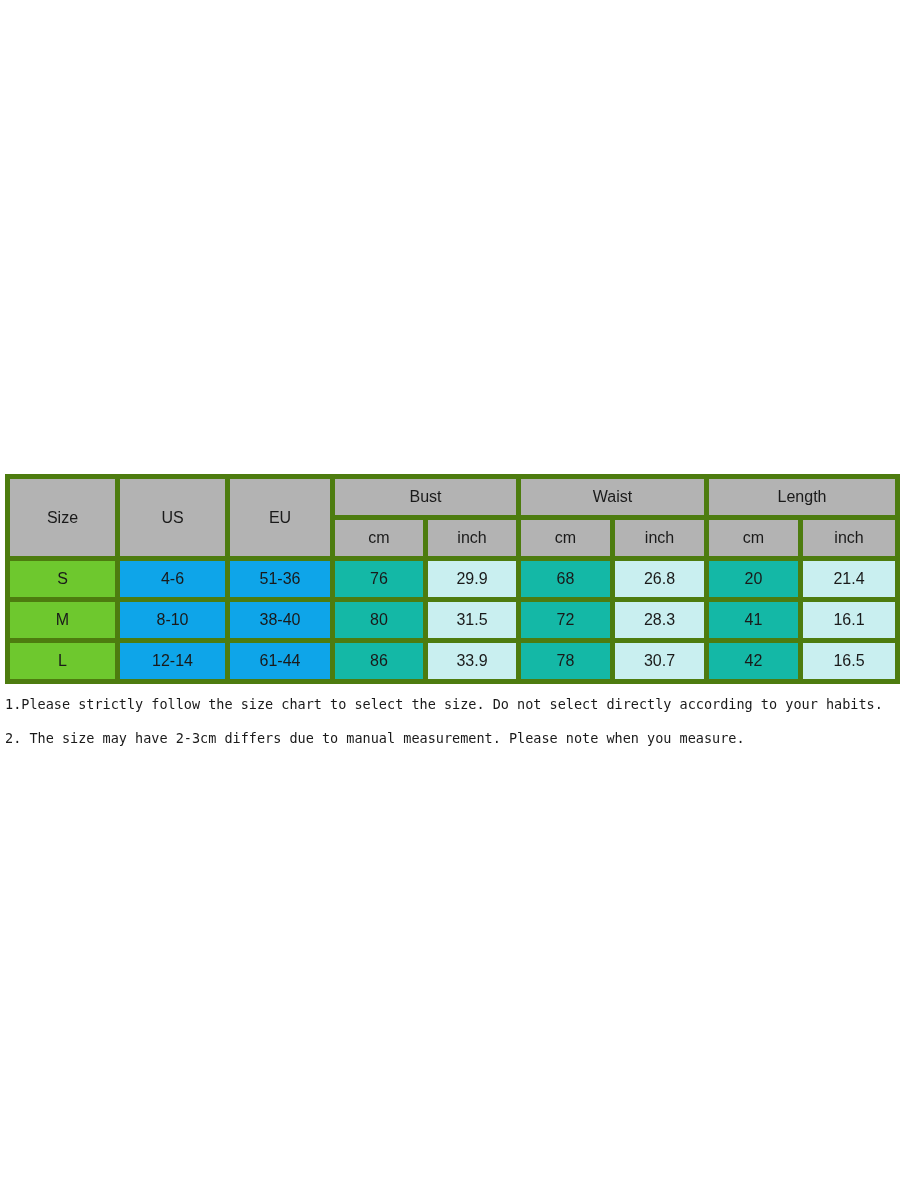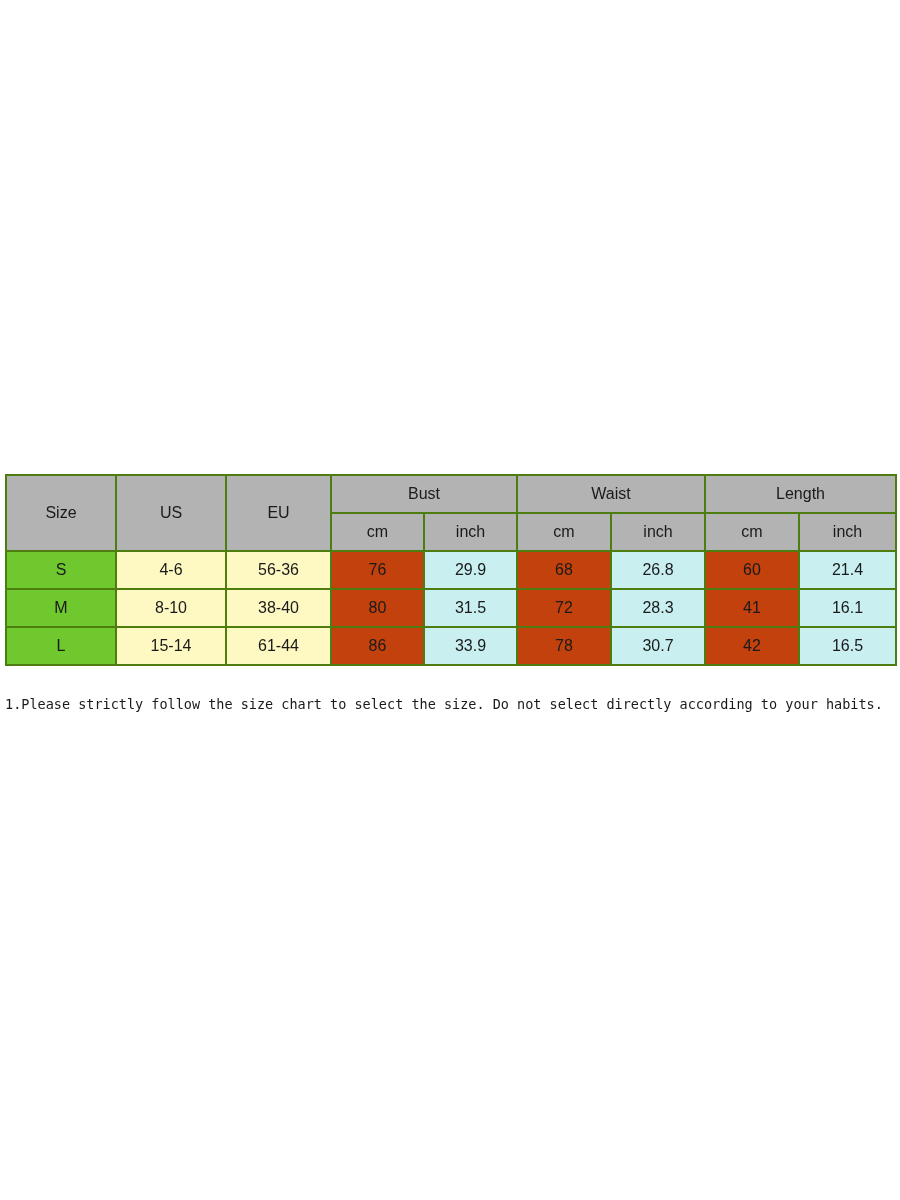--- a/index.html
+++ b/index.html
@@ -23,21 +23,21 @@
   }
 
   table.size-chart {
     border-collapse: collapse;
     table-layout: fixed;
     width: 890px;
     border: 1px solid #bfbfbf;
   }
   table.size-chart td,
   table.size-chart th {
-    border: 2px solid #4d7c0f;
+    border: 5px solid #4d7c0f;
     text-align: center;
     vertical-align: middle;
     font-weight: normal;
     font-size: 16px;
     color: #1a1a1a;
     padding: 0;
     height: 36px;
   }
 
   
@@ -52,25 +52,25 @@
     font-weight: bold;
     margin-top: 38px;
   }
 
   
   .c-size {
     background: #6ec82e;
     font-size: 17px;
   }
   .c-us, .c-eu {
-    background: #fef9c3;
+    background: #0ea5e9;
     font-size: 16px;
   }
   .c-cm {
-    background: #c2410c;
+    background: #14b8a6;
   }
   .c-inch {
     background: #c9eff0;
   }
 
   .row-body td {
     height: 38px;
   }
 
   .notes {
@@ -119,49 +119,50 @@
         <th class="hdr">cm</th>
         <th class="hdr">inch</th>
         <th class="hdr">cm</th>
         <th class="hdr">inch</th>
       </tr>
     </thead>
     <tbody>
       <tr class="row-body">
         <td class="c-size">S</td>
         <td class="c-us">4-6</td>
-        <td class="c-eu">56-36</td>
+        <td class="c-eu">51-36</td>
         <td class="c-cm">76</td>
         <td class="c-inch">29.9</td>
         <td class="c-cm">68</td>
         <td class="c-inch">26.8</td>
-        <td class="c-cm">60</td>
+        <td class="c-cm">20</td>
         <td class="c-inch">21.4</td>
       </tr>
       <tr class="row-body">
         <td class="c-size">M</td>
         <td class="c-us">8-10</td>
         <td class="c-eu">38-40</td>
         <td class="c-cm">80</td>
         <td class="c-inch">31.5</td>
         <td class="c-cm">72</td>
         <td class="c-inch">28.3</td>
         <td class="c-cm">41</td>
         <td class="c-inch">16.1</td>
       </tr>
       <tr class="row-body">
         <td class="c-size">L</td>
-        <td class="c-us">15-14</td>
+        <td class="c-us">12-14</td>
         <td class="c-eu">61-44</td>
         <td class="c-cm">86</td>
         <td class="c-inch">33.9</td>
         <td class="c-cm">78</td>
         <td class="c-inch">30.7</td>
         <td class="c-cm">42</td>
         <td class="c-inch">16.5</td>
       </tr>
     </tbody>
   </table>
 </div>
 
 <div class="notes">
   <div class="note-line">1.Please strictly follow the size chart to select the size. Do not select directly according to your habits.</div>
+  <div class="note-line">2. The size may have 2-3cm differs due to manual measurement. Please note when you measure.</div>
 </div>
 
 </body></html>

